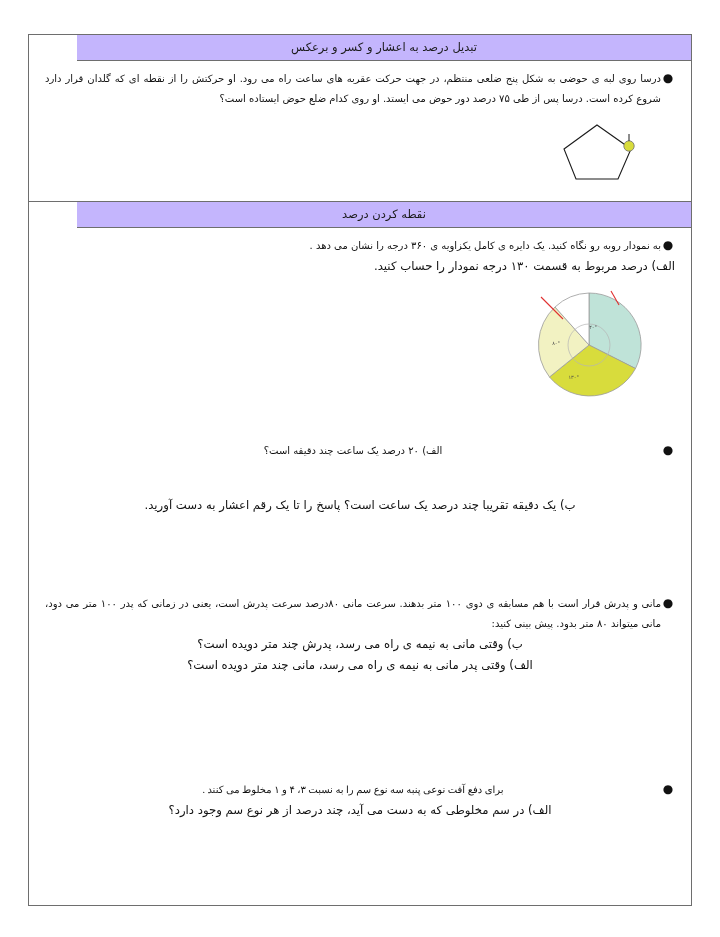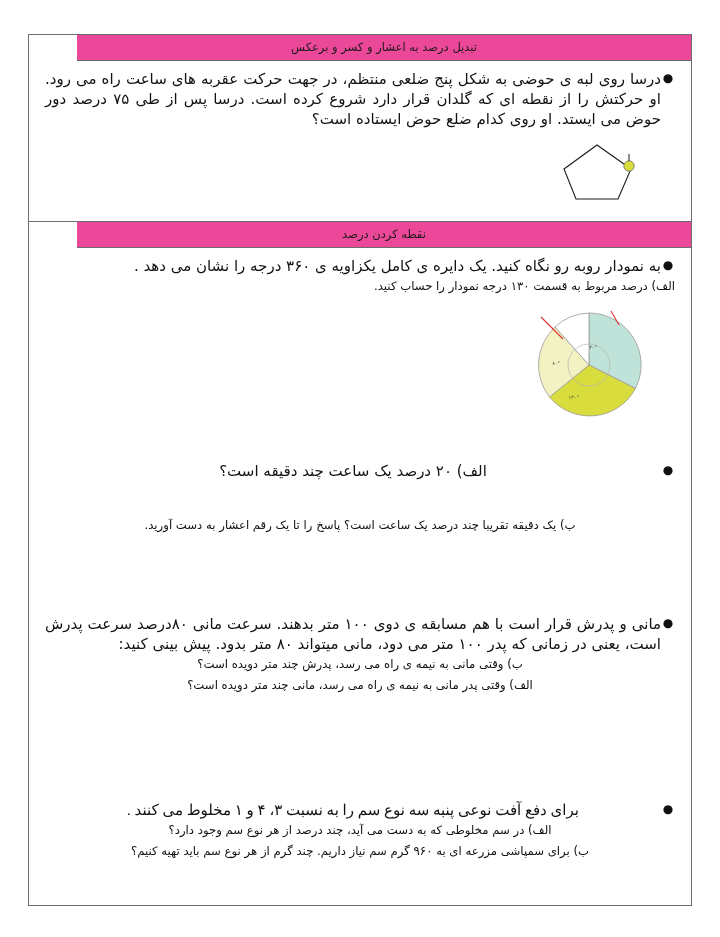--- a/index.html
+++ b/index.html
@@ -19,21 +19,21 @@
     position: absolute;
     left: 28px;
     top: 34px;
     width: 664px;
     height: 872px;
     border: 1px solid #6e6e6e;
     box-sizing: border-box;
     background: #fff;
   }
   .section-head {
-    background: #ec4899;
+    background: #c4b5fd;
     border-bottom: 1px solid #6e6e6e;
     text-align: center;
     font-size: 11.5px;
     padding: 5px 0 6px 0;
     letter-spacing: 0;
     color: #1a1a1a;
     margin-left: 48px;
   }
   .section-head.top {
     border-top: none;
@@ -54,21 +54,21 @@
   .bullet {
     flex: 0 0 auto;
     width: 14px;
     text-align: center;
     font-size: 12px;
     line-height: 19px;
     color: #111;
   }
   .bullet-body {
     flex: 1 1 auto;
-    font-size: 15px;
+    font-size: 10px;
     line-height: 20px;
     text-align: justify;
     text-align-last: right;
   }
   .line {
     font-size: 11.7px;
     line-height: 21px;
   }
   .spacer-18 { height: 18px; }
   .spacer-26 { height: 26px; }
@@ -177,16 +177,15 @@
     <div class="sub">الف) وقتی پدر مانی به نیمه ی راه می رسد، مانی چند متر دویده است؟</div>
 
     <div class="spacer-60"></div>
     <div class="spacer-44"></div>
 
     <div class="bullet-row">
       <div class="bullet">●</div>
       <div class="bullet-body" style="text-align:center; text-align-last:center;font-family:Liberation Serif, serif;">برای دفع آفت نوعی پنبه سه نوع سم را به نسبت ۳، ۴ و ۱ مخلوط می کنند .</div>
     </div>
     <div class="sub">الف) در سم مخلوطی که به دست می آید، چند درصد از هر نوع سم وجود دارد؟</div>
-    <div class="sub">ب) برای سمپاشی مزرعه ای به ۹۶۰ گرم سم نیاز داریم. چند گرم از هر نوع سم باید تهیه کنیم؟</div>
 
   </div>
 </div>
 
 </body></html>

